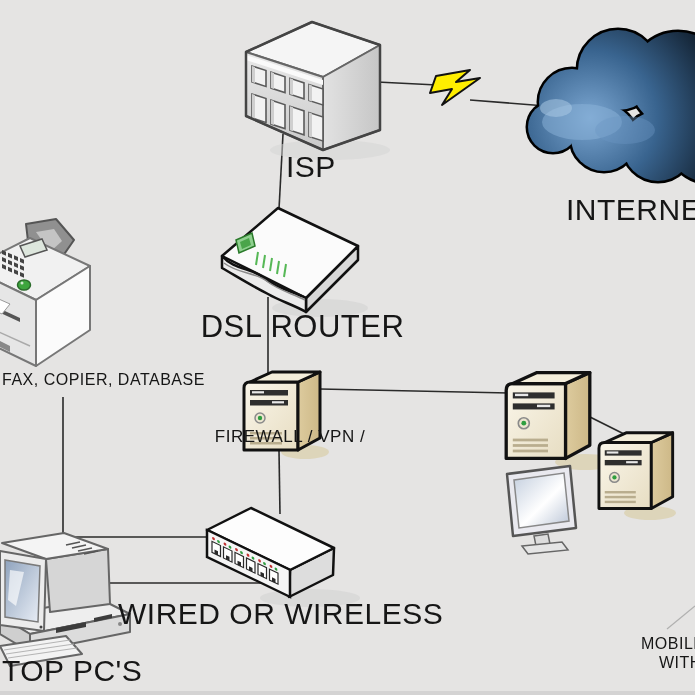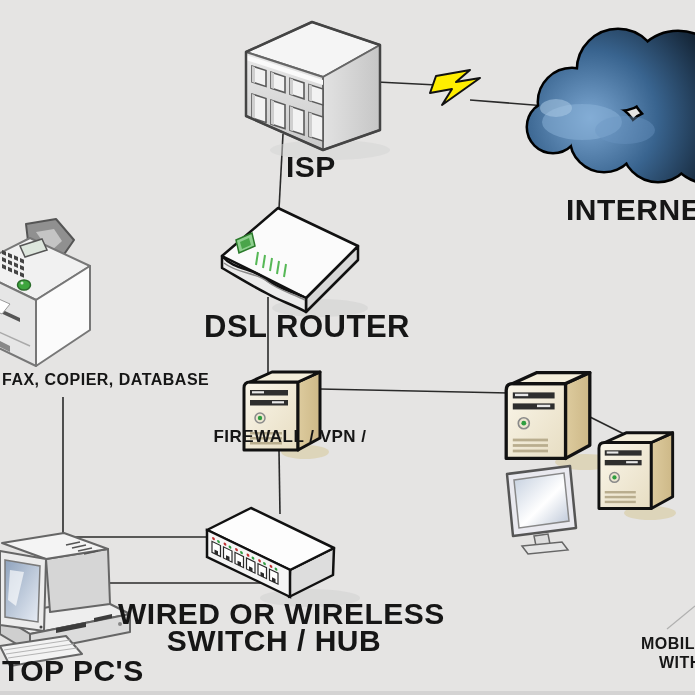--- a/index.html
+++ b/index.html
@@ -2,21 +2,21 @@
 <html><head>
 <meta charset="utf-8">
 <style>
   html,body{margin:0;padding:0;}
   .canvas{
     position:relative; width:695px; height:695px;
     background:#e5e4e3; overflow:hidden;
     font-family:"Liberation Sans", sans-serif;
   }
   .lbl{
-    position:absolute; font-weight:700; color:#161616;
+    position:absolute; font-weight:400; color:#161616;
     letter-spacing:.5px; white-space:nowrap; line-height:1.08;
   }
   .ctr{text-align:center;}
   svg{position:absolute; left:0; top:0;}
   .edge-shade{position:absolute; left:0; bottom:0; width:100%; height:4px;
     background:rgba(0,0,0,.07);}
 </style>
 </head>
 <body>
 
@@ -280,32 +280,31 @@
           <line x1="6" y1="654" x2="74" y2="644"></line>
       <line x1="8" y1="658" x2="77" y2="648"></line>
     </g>
   </g>
 </svg>
 
 <div class="lbl" style="left:286px; top:151px; font-size:30px;">ISP</div>
 
 <div class="lbl" style="left:566px; top:194px; font-size:30px;">INTERNET</div>
 
-<div class="lbl ctr" style="left:195px; top:310px; width:215px; font-size:31px;text-align:right;">DSL ROUTER</div>
+<div class="lbl ctr" style="left:195px; top:310px; width:215px; font-size:31px;">DSL ROUTER</div>
 
 <div class="lbl" style="left:2px; top:371px; font-size:16px;">FAX, COPIER, DATABASE</div>
 
 <div class="lbl ctr" style="left:130px; top:427px; width:320px; font-size:17px; line-height:20px;">
   <div>FIREWALL / VPN /</div>
 </div>
 
 
 <div class="lbl ctr" style="left:118px; top:592px; width:312px; font-size:30px; line-height:27px;margin-top:8px;">
   <div>WIRED OR WIRELESS</div>
-  <div>SWITCH / HUB</div>
 </div>
 
 <div class="lbl" style="left:2px; top:655px; font-size:30px;">TOP PC'S</div>
 
 <div class="lbl" style="left:641px; top:635px; font-size:16px;">MOBILE</div>
 <div class="lbl" style="left:659px; top:654px; font-size:16px;">WITH</div>
 
 <div class="edge-shade"></div>
 
 </div>

